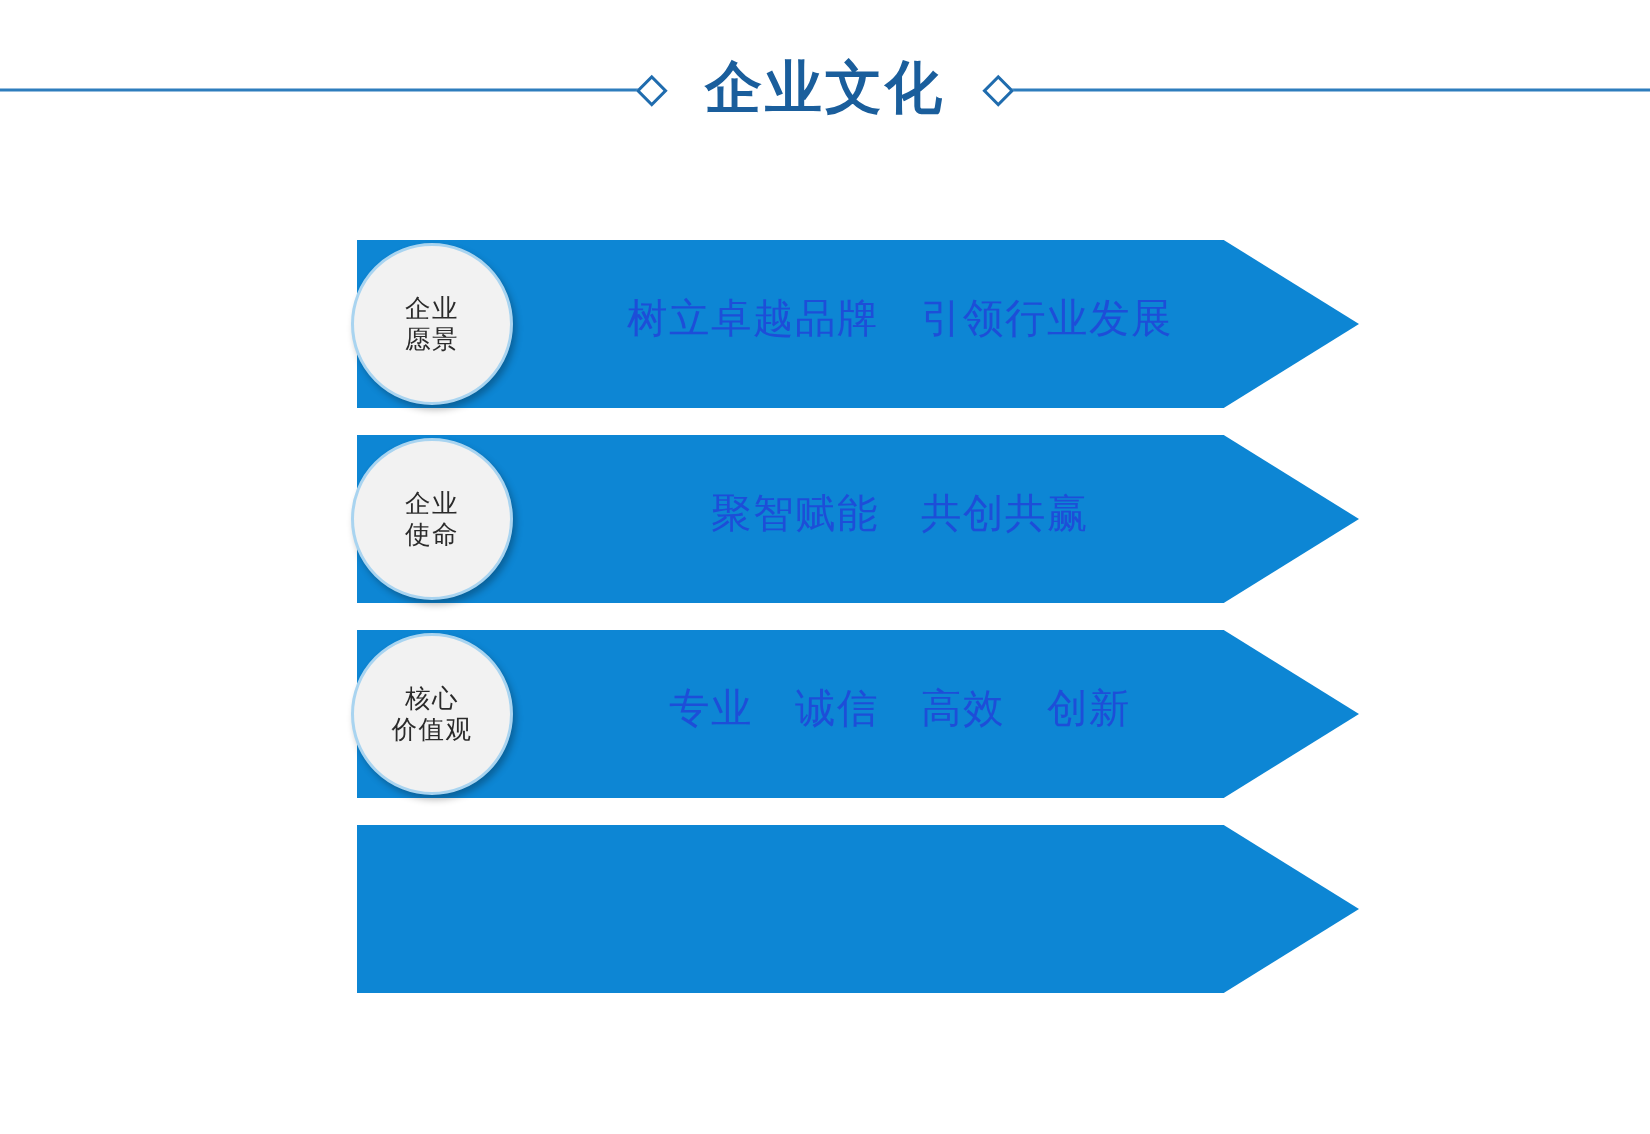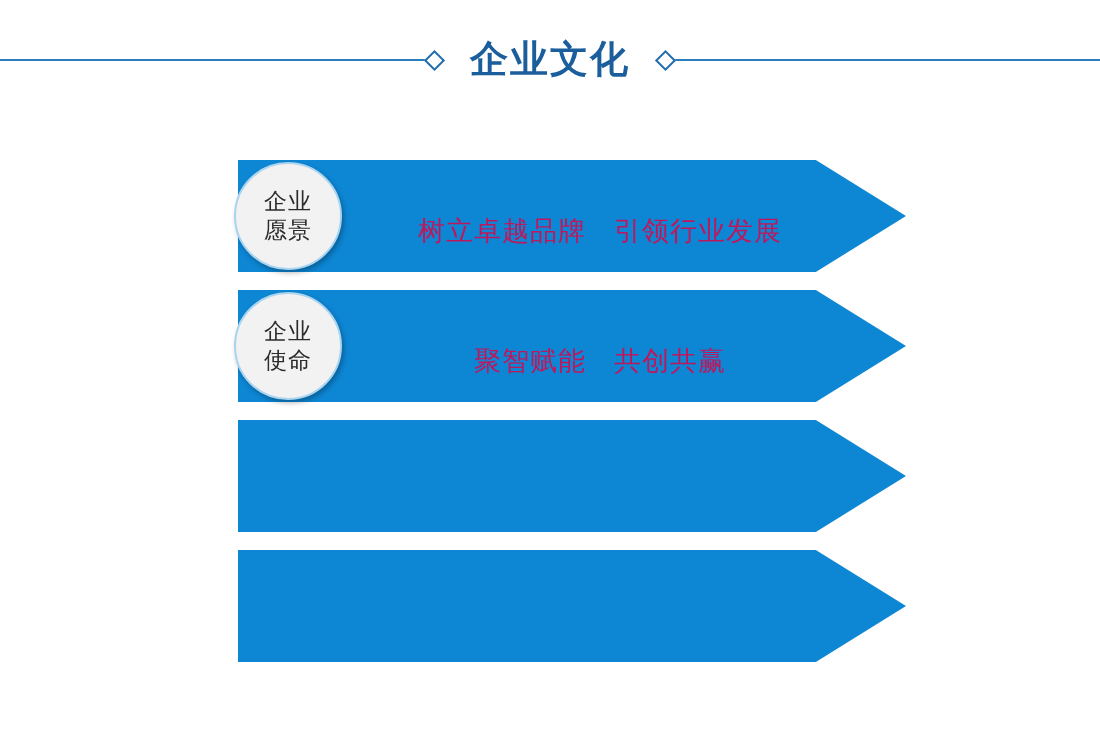--- a/index.html
+++ b/index.html
@@ -81,32 +81,33 @@
     top: 0;
     width: 668px;
     height: 112px;
     background: #0d86d4;
     clip-path: polygon(0 0, 86.5% 0, 100% 50%, 86.5% 100%, 0 100%);
   }
 
   .arrow-text {
     position: absolute;
     left: 350px;
-    top: 16px;
+    top: 0;
     width: 500px;
     height: 112px;
     display: flex;
     align-items: center;
     justify-content: center;
-    color: #be185d;
+    color: #1d4ed8;
     font-size: 27px;
     line-height: 1.1;
     white-space: pre;
     letter-spacing: 1px;
     text-align: center;
+    font-family: Liberation Mono, monospace;
   }
   .arrow-text.w-regular { font-weight: normal; }
   .arrow-text.w-medium  { font-weight: normal; }
   .arrow-text.w-bold    { font-weight: bold; font-size: 26px; }
 
   .badge {
     position: absolute;
     left: 234px;
     top: 2px;
     width: 108px;
@@ -116,21 +117,21 @@
     border: 2px solid #a9d4f0;
     box-shadow: 2px 3px 5px rgba(0,0,0,0.28);
     display: flex;
     flex-direction: column;
     align-items: center;
     justify-content: center;
     box-sizing: border-box;
   }
   .badge-line {
     color: #2b2b2b;
-    font-size: 23px;
+    font-size: 17px;
     line-height: 1.24;
     white-space: nowrap;
     letter-spacing: 1px;
   }
 </style>
 </head>
 <body>
 
 <div class="page">
 
@@ -157,20 +158,25 @@
       <div class="arrow"></div>
       <div class="arrow-text w-medium">聚智赋能　共创共赢</div>
       <div class="badge">
         <div class="badge-line">企业</div>
         <div class="badge-line">使命</div>
       </div>
     </div>
 
     <div class="row">
       <div class="arrow"></div>
+      <div class="arrow-text w-medium">专业　诚信　高效　创新</div>
+      <div class="badge">
+        <div class="badge-line">核心</div>
+        <div class="badge-line">价值观</div>
+      </div>
     </div>
 
     <div class="row">
       <div class="arrow"></div>
     </div>
 
   </div>
 </div>
 
 </body></html>

